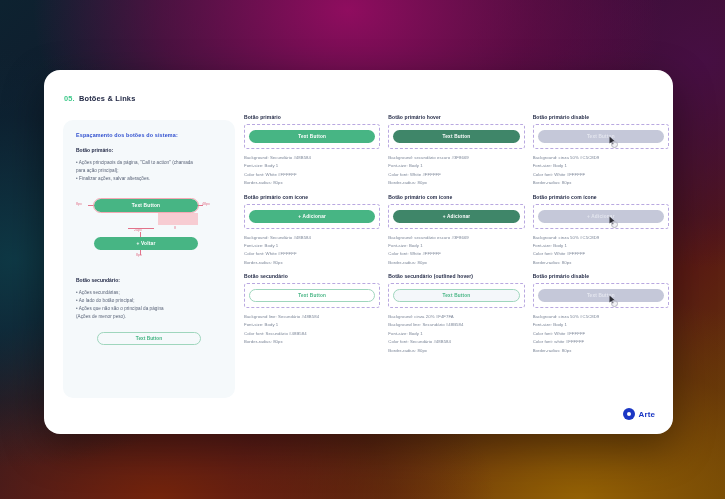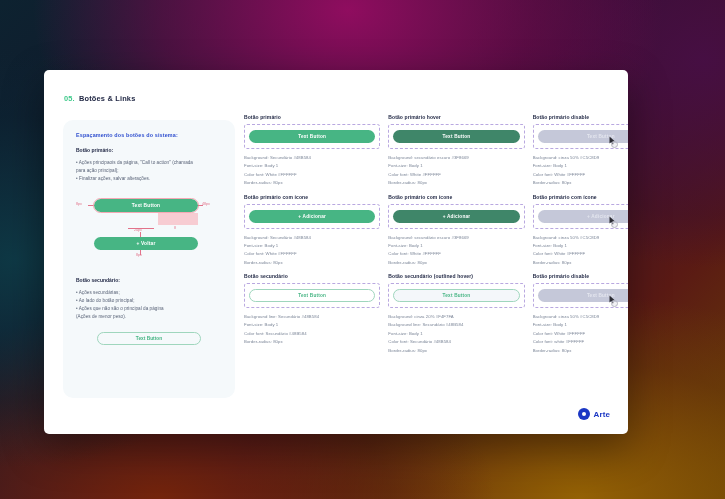--- a/index.html
+++ b/index.html
@@ -16,23 +16,23 @@
       radial-gradient(ellipse 420px 240px at 22% 100%, rgba(120,38,8,0.92) 0%, rgba(90,30,8,0.4) 55%, rgba(0,0,0,0) 80%),
       radial-gradient(ellipse 420px 250px at 80% 100%, rgba(150,100,4,0.95) 0%, rgba(110,65,6,0.45) 55%, rgba(0,0,0,0) 82%),
       linear-gradient(135deg, #0d2230 0%, #14182b 28%, #3a0f33 52%, #5a1a14 78%, #6b4404 100%);
     position: relative;
   }
 
   
   .sheet {
     position: absolute;
     left: 44px; top: 70px;
-    width: 584px; height: 364px;
+    width: 629px; height: 364px;
     background: #ffffff;
-    border-radius: 5px;
+    border-radius: 16px;
     box-shadow: 0 14px 40px rgba(0,0,0,0.38);
     overflow: hidden;
     text-decoration: underline;
   }
 
   .page-title {
     position: absolute;
     left: 20px; top: 24px;
     font-size: 7.4px;
     font-weight: bold;

